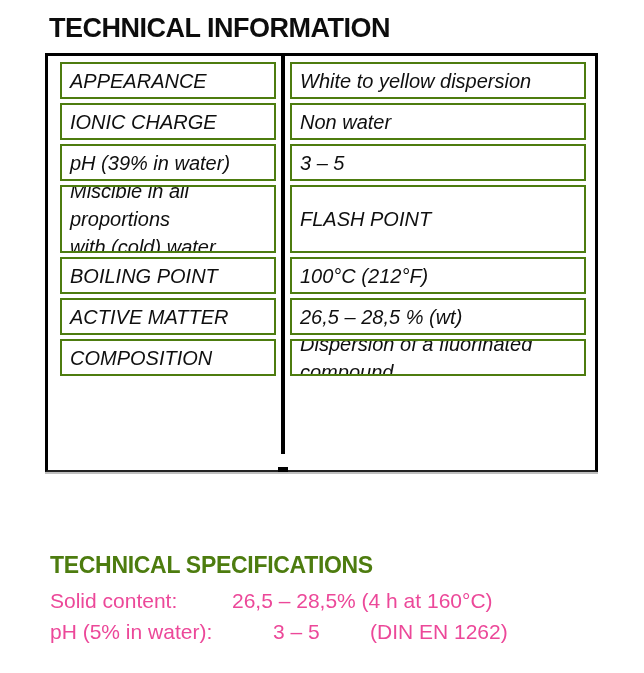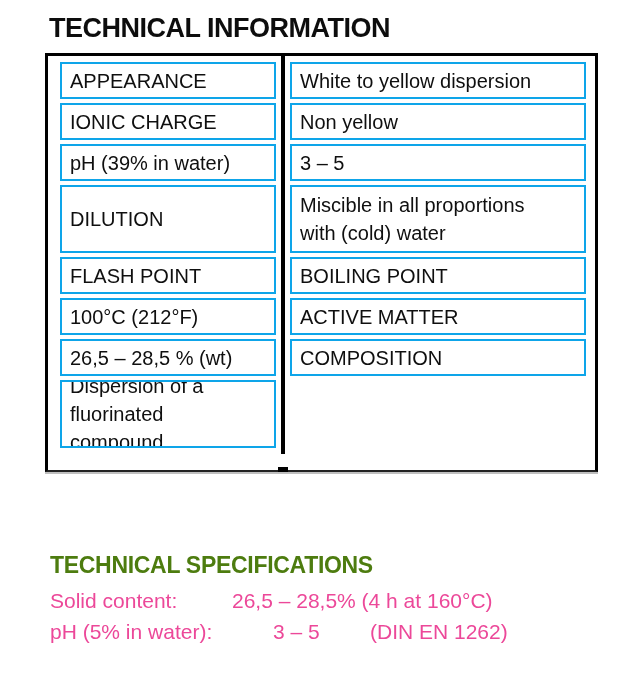--- a/index.html
+++ b/index.html
@@ -42,25 +42,26 @@
   .cells {
     position: absolute;
     left: 12px; top: 6px;
     display: grid;
     grid-template-columns: 216px 296px;
     grid-template-rows: 37px 37px 37px 68px 37px 37px 37px 68px;
     column-gap: 14px;
     row-gap: 4px;
   }
   .cell {
-    border: 2px solid #0ea5e9;
+    border: 2px solid #4d7c0f;
     background: #ffffff;
     display: flex;
     align-items: center;
     padding: 2px 8px;
+    font-style: italic;
     font-size: 20px;
     line-height: 28px;
     white-space: pre-line;
     color: #0f0f0f;
     overflow: hidden;
   }
   .col-divider {
     position: absolute;
     left: 233px; top: 0;
     width: 4px; height: 398px;
@@ -112,26 +113,25 @@
 
   <div class="doc-title">TECHNICAL INFORMATION</div>
 
   <div class="tbl">
     <div class="cells">
 
       <div class="cell">APPEARANCE</div>
       <div class="cell">White to yellow dispersion</div>
 
       <div class="cell">IONIC CHARGE</div>
-      <div class="cell">Non yellow</div>
+      <div class="cell">Non water</div>
 
       <div class="cell">pH (39% in water)</div>
       <div class="cell">3 – 5</div>
 
-      <div class="cell">DILUTION</div>
       <div class="cell">Miscible in all proportions
 with (cold) water</div>
 
       <div class="cell">FLASH POINT</div>
 
       <div class="cell">BOILING POINT</div>
       <div class="cell">100°C (212°F)</div>
 
       <div class="cell">ACTIVE MATTER</div>
       <div class="cell">26,5 – 28,5 % (wt)</div>

